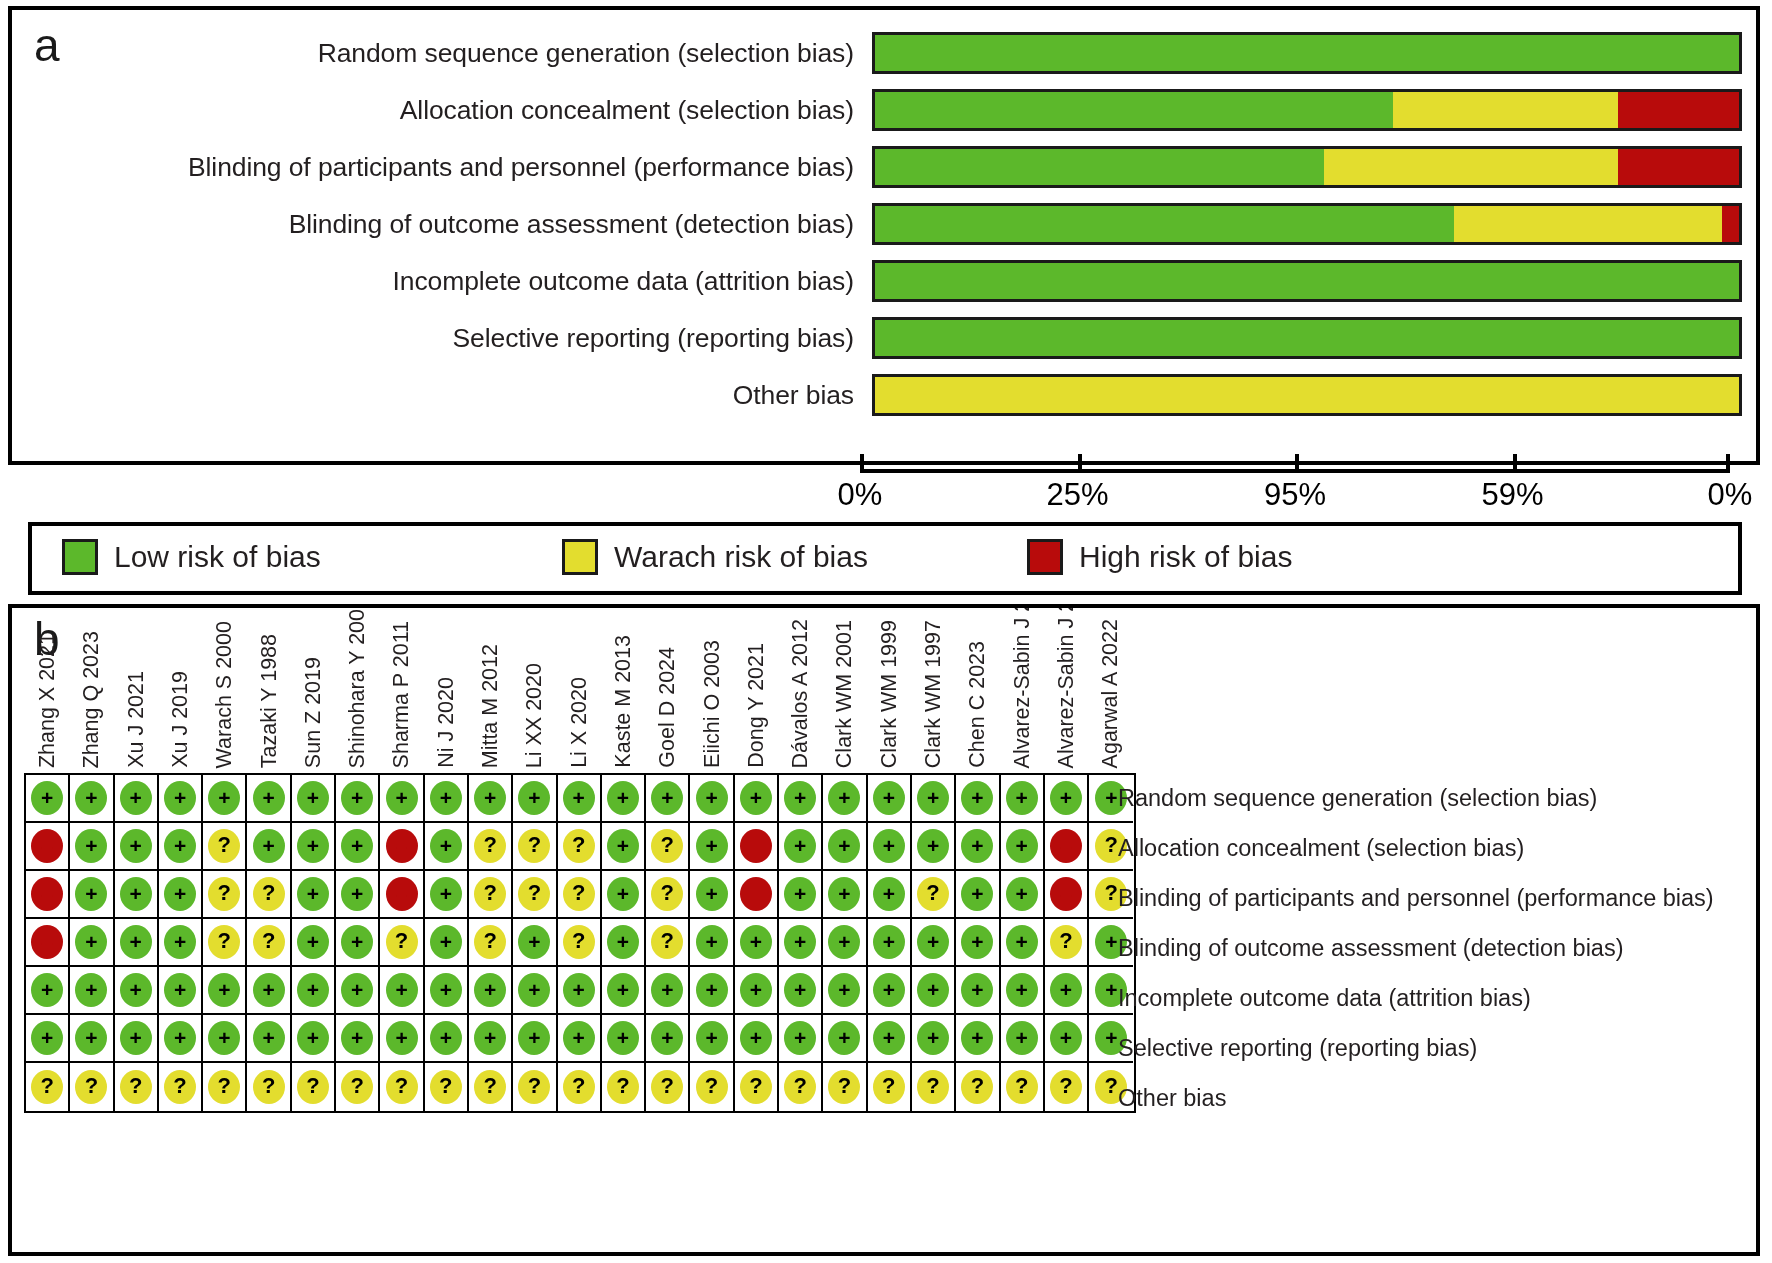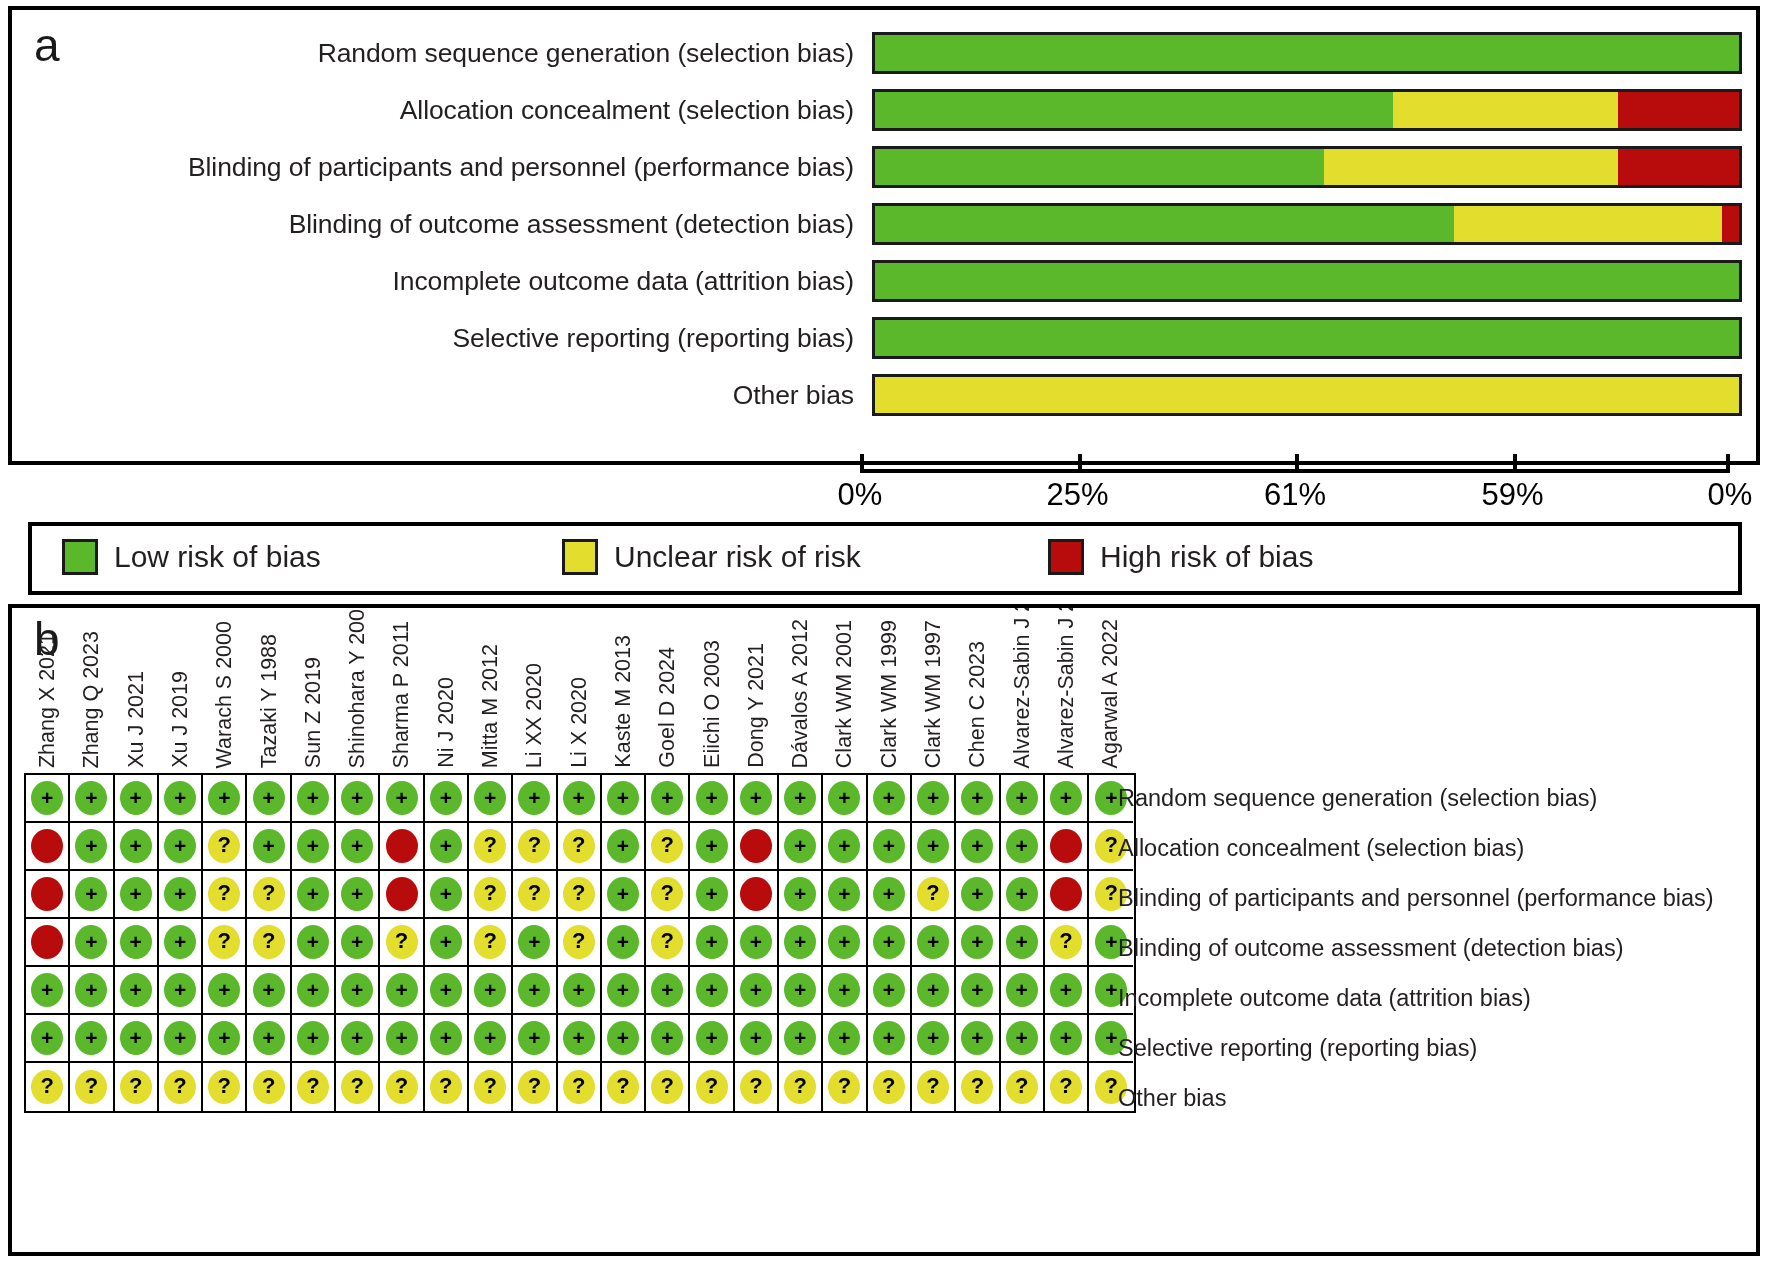--- a/index.html
+++ b/index.html
@@ -118,37 +118,37 @@
       </div>
   </div>
 
   <div class="axis" id="axis">
     <div class="axis-line"></div>
   <div class="tick" style="left: 0px;"></div>
       <div class="tick-label" style="left: 0px;">0%</div>
       <div class="tick" style="left: 217.5px;"></div>
       <div class="tick-label" style="left: 217.5px;">25%</div>
       <div class="tick" style="left: 435px;"></div>
-      <div class="tick-label" style="left: 435px;">61%</div>
+      <div class="tick-label" style="left: 435px;">95%</div>
       <div class="tick" style="left: 652.5px;"></div>
       <div class="tick-label" style="left: 652.5px;">59%</div>
       <div class="tick" style="left: 866px;"></div>
       <div class="tick-label" style="left: 870px;">0%</div>
     </div>
 
   <div class="legend" id="legend">
       <div class="legend-item" style="left: 30px;">
         <div class="legend-swatch" style="background: rgb(92, 184, 43);"></div>
         <div class="legend-text">Low risk of bias</div>
       </div>
       <div class="legend-item" style="left: 530px;">
         <div class="legend-swatch" style="background: rgb(227, 221, 46);"></div>
-        <div class="legend-text">Unclear risk of risk</div>
+        <div class="legend-text">Warach risk of bias</div>
       </div>
-      <div class="legend-item" style="left: 1016px;">
+      <div class="legend-item" style="left: 995px;">
         <div class="legend-swatch" style="background: rgb(184, 11, 11);"></div>
         <div class="legend-text">High risk of bias</div>
       </div>
     </div>
 
   <div class="panel-b">
     <div class="panel-letter" id="letter-b">b</div>
     <div class="col-heads" id="col-heads">
         <div class="col-head" style="left: 12px;">Zhang X 2021</div>
         <div class="col-head" style="left: 56.3px;">Zhang Q 2023</div>

